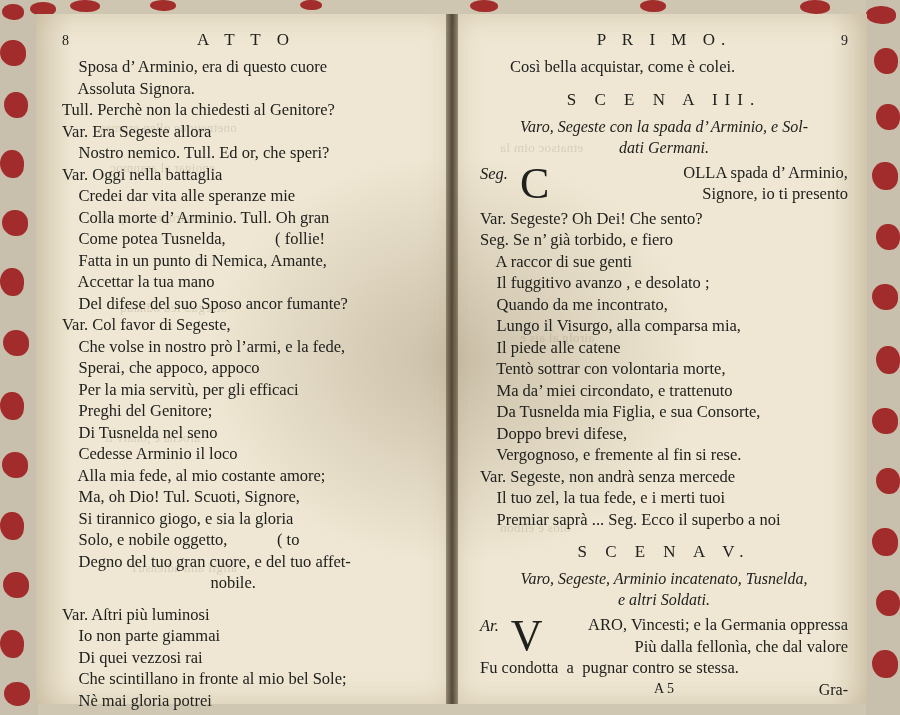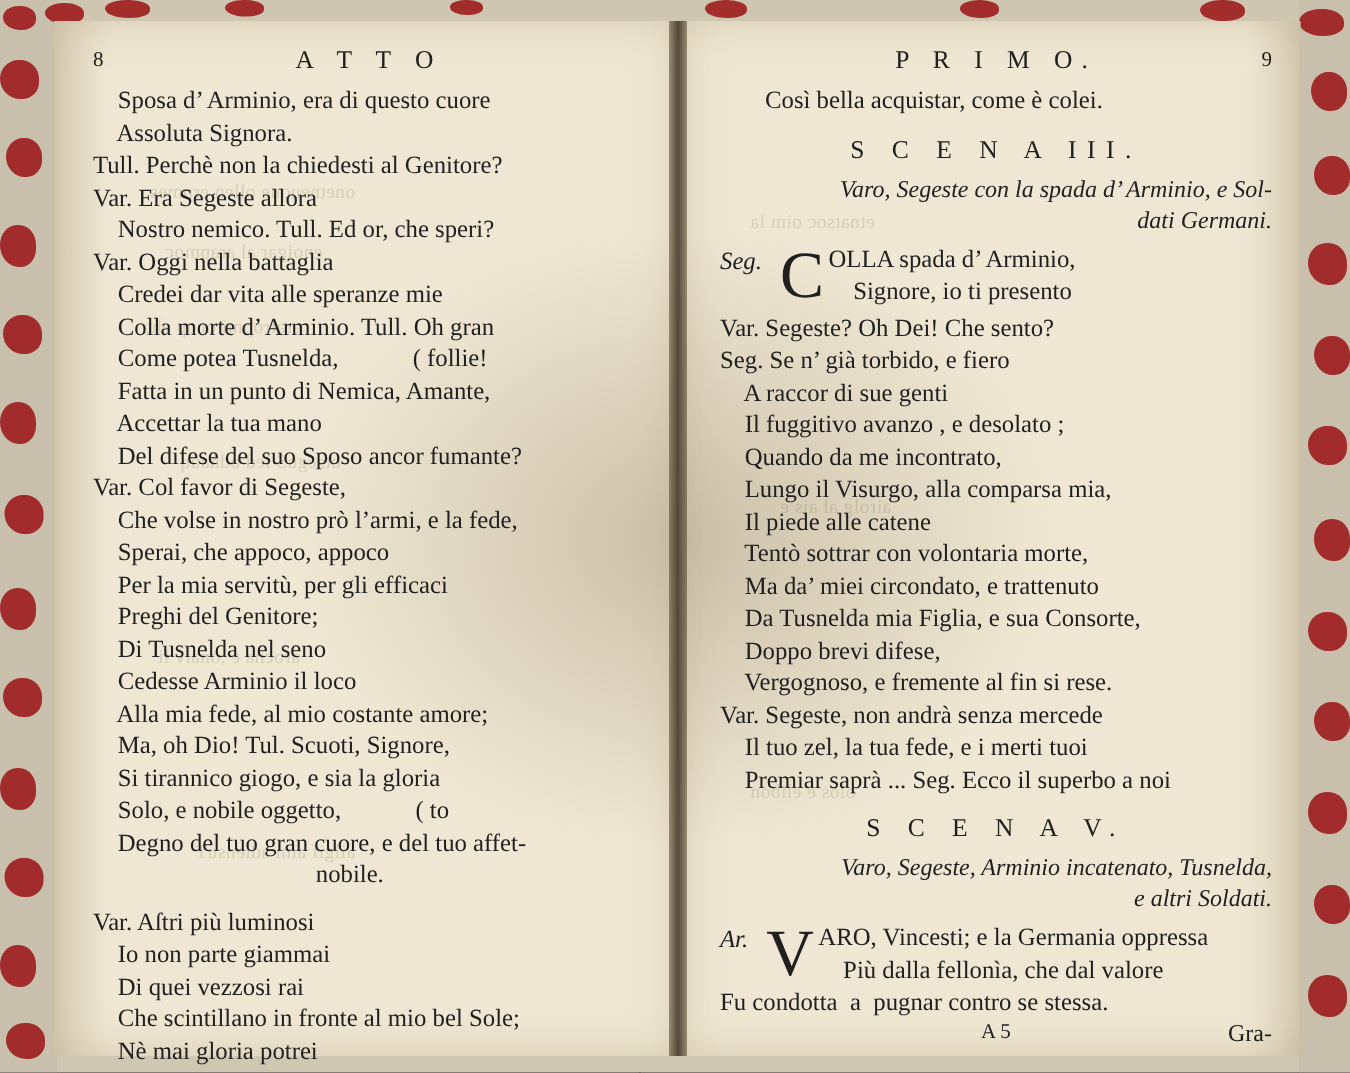--- a/index.html
+++ b/index.html
@@ -120,21 +120,21 @@
   .scenehead {
     text-align: center;
     letter-spacing: 7px;
     font-size: 17px;
     margin: 12px 0 6px 0;
   }
   .argument {
     font-style: italic;
     font-size: 16px;
     line-height: 21px;
-    text-align: right;
+    text-align: center;
     margin-bottom: 4px;
     white-space: pre-line;
   }
   .catchword {
     text-align: right;
     font-size: 16px;
     margin-top: 2px;
   }
   .footrow {
     position: absolute;
@@ -151,20 +151,21 @@
     font-size: 44px;
     line-height: 40px;
     float: left;
     margin: 2px 3px 0 8px;
     font-family: "Liberation Serif", serif;
   }
   .dropcap-lines {
     font-size: 16.5px;
     line-height: 21.5px;
     white-space: pre;
+    text-align: right;
   }
   .smallgap { height: 10px; }
   .indent1 { padding-left: 30px; }
 </style>
 </head>
 <body>
 
 <div id="page">
 
   <div class="edge-top"></div>

